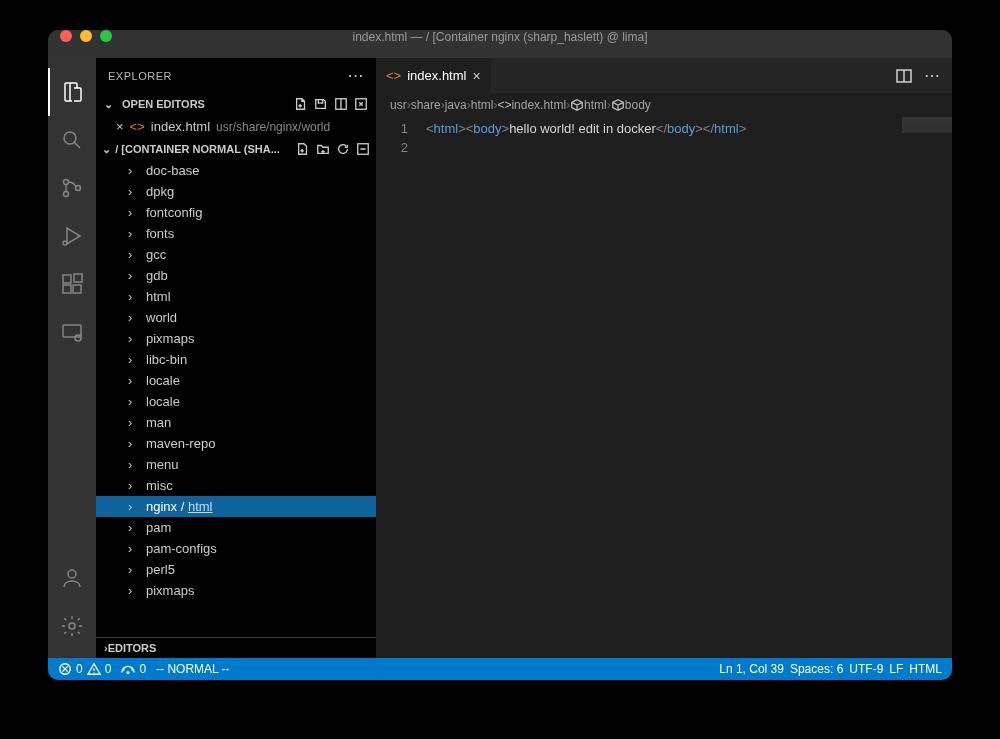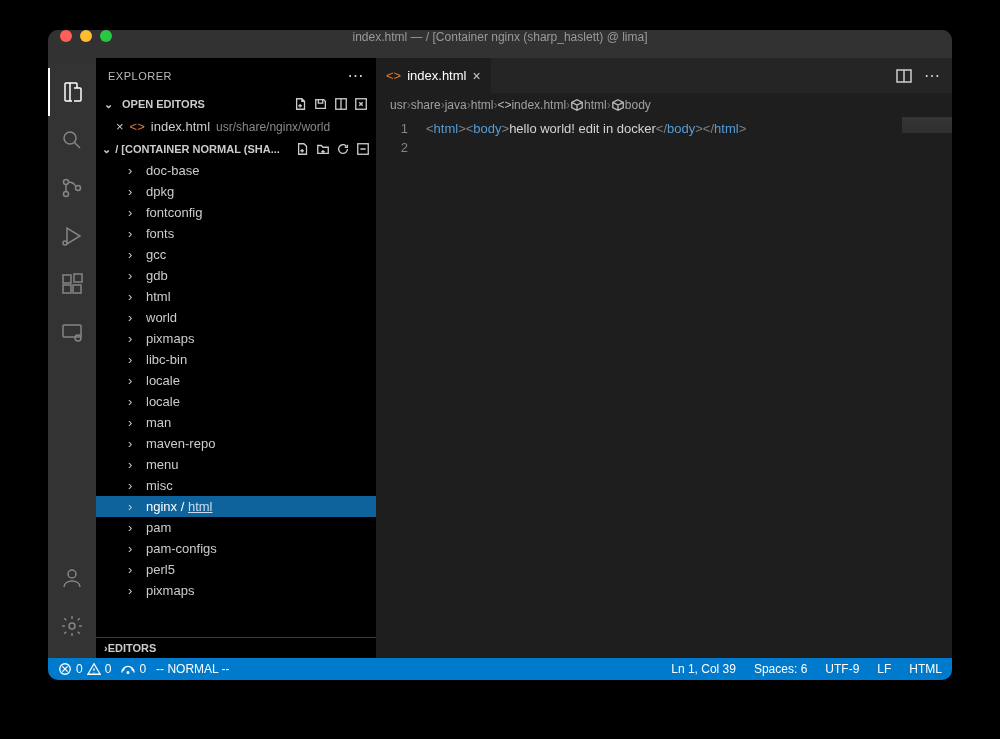--- a/index.html
+++ b/index.html
@@ -44,21 +44,21 @@
 .breadcrumb{height:24px;display:flex;align-items:center;padding:0 14px;font-size:12px;color:#a0a0a0;}
 .breadcrumb .sep{color:#666}
 .bicon{color:#bbb;display:inline-flex}
 .bicon svg{width:14px;height:14px}
 .code{flex:1;display:flex;font-family:Menlo,Consolas,monospace;font-size:13px;position:relative}
 .gutter{width:50px;text-align:right;padding:2px 18px 0 0;color:#858585;line-height:19px;user-select:none}
 .lines{flex:1;padding-top:2px;line-height:19px;color:#d4d4d4;white-space:pre}
 .t-tag{color:#569cd6}.t-br{color:#808080}
 .minimap{position:absolute;right:0;top:0;width:50px;height:16px;background:linear-gradient(#444,#3a3a3a);opacity:.6}
 .status{height:22px;background:#007acc;display:flex;align-items:center;color:#fff;font-size:12px;padding:0 10px;gap:10px}
-.status .right{margin-left:auto;display:flex;gap:18px}
+.status .right{margin-left:auto;display:flex;gap:6px}
 .sitem{display:flex;align-items:center;gap:4px;cursor:pointer}
 svg{fill:none;stroke:currentColor;stroke-width:1.5}
 </style>
 </head>
 <body>
 
 <div class="window">
   <div class="titlebar">
     <div class="traffic">
       <div class="tl r"></div>

